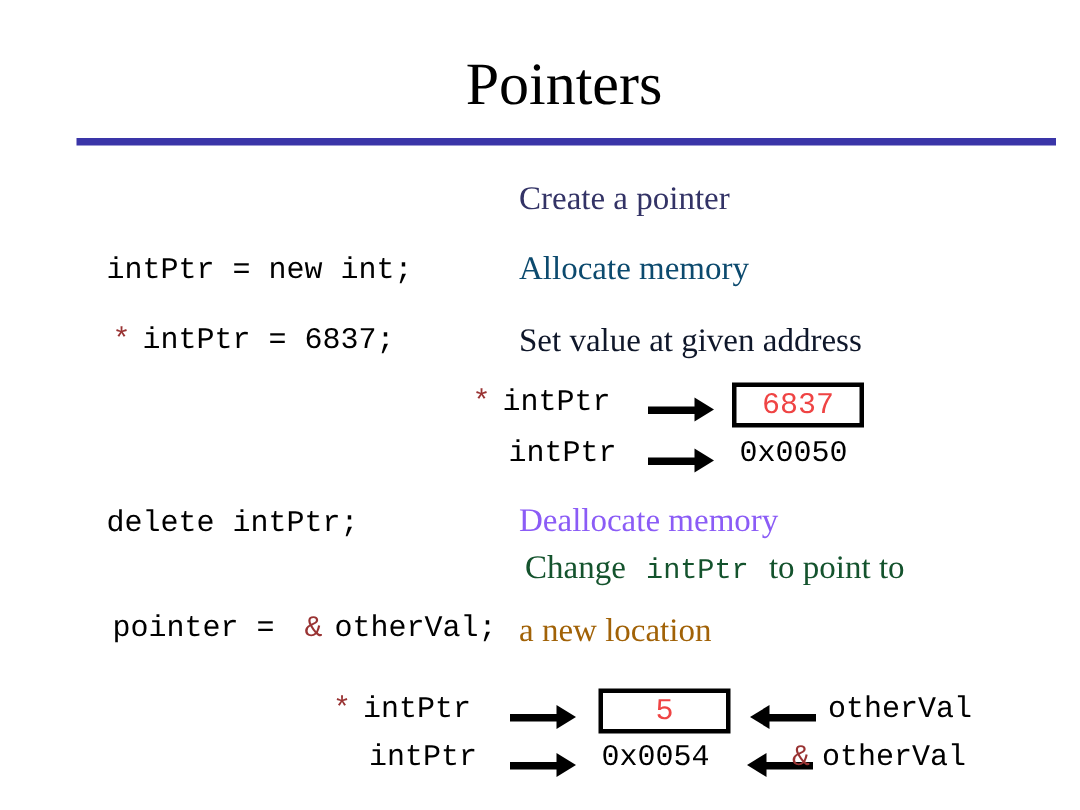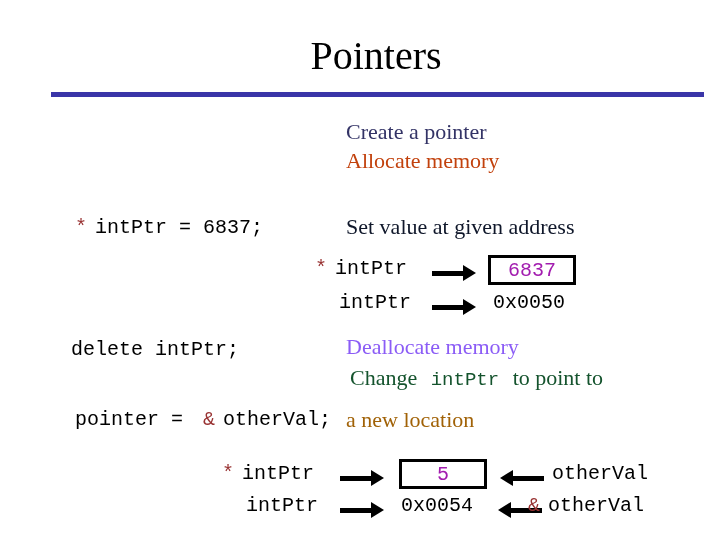--- a/index.html
+++ b/index.html
@@ -21,21 +21,21 @@
   .sym {  }
   .desc {
     position:absolute; left:330px; font-size:22px; line-height:26px;
     white-space:pre; font-family:"Liberation Serif", serif;
   }
   .desc .desc-code { font-family:"Liberation Mono","DejaVu Sans Mono",monospace; font-size:19px; }
   .label-r { text-align:right; }
   .valbox {
     position:absolute; width:88px; height:30px; border:3px solid #000000; background:#ffffff;
     display:flex; align-items:center; justify-content:center;
-    font-family:"Liberation Mono","DejaVu Sans Mono",monospace; font-size:20px; color:#a21caf;
+    font-family:"Liberation Mono","DejaVu Sans Mono",monospace; font-size:20px; color:#ef4444;
   }
   .arrow { position:absolute; height:16px; }
   .arrow .shaft { position:absolute; top:6px; height:5px; background:#000000; }
   .arrow-right .shaft { left:0; right:11px; }
   .arrow-right .head {
     position:absolute; right:0; top:0; width:0; height:0;
     border-left:13px solid #000000; border-top:8px solid transparent; border-bottom:8px solid transparent;
   }
   .arrow-left .shaft { left:11px; right:0; }
   .arrow-left .head {
@@ -44,26 +44,27 @@
   }
 </style>
 </head>
 <body>
 
 <div class="slide">
 
   <div class="title">Pointers</div>
   <div class="rule" style="background: rgb(58, 53, 168);"></div>
 
+  <div class="code" style="top:153px">intPtr = new int;</div>
   <div class="code" style="top:200px"><span class="sym" style="color: rgb(153, 51, 51);">*</span><span>intPtr = 6837;</span></div>
   <div class="code" style="top:322px">delete intPtr;</div>
   <div class="code" style="top:392px"><span>pointer = </span><span class="sym" style="color: rgb(153, 51, 51);">&amp;</span><span>otherVal;</span></div>
 
   <div class="desc" style="top: 103px; color: rgb(51, 51, 102);">Create a pointer</div>
-  <div class="desc" style="top: 132px; color: #c2410c;">Allocate memory</div>
+  <div class="desc" style="top: 150px; color: #0c4a6e;">Allocate memory</div>
   <div class="desc" style="top: 198px; color: #0f172a;">Set value at given address</div>
   <div class="desc" style="top: 318px; color: #8b5cf6;">Deallocate memory</div>
   <div class="desc" style="top: 349px; color: #14532d;"><span>Change </span><span class="desc-code">intPtr</span><span> to point to</span></div>
   <div class="desc" style="top: 391px; color: #a16207;">a new location</div>
 
   <div class="mono label-r" style="top:241px; right:317px"><span class="sym" style="color: rgb(153, 51, 51);">*</span><span>intPtr</span></div>
   <div class="arrow arrow-right" style="left:412px; top:245px; width:52px">
       <span class="shaft"></span>
       <span class="head"></span>
     </div>

